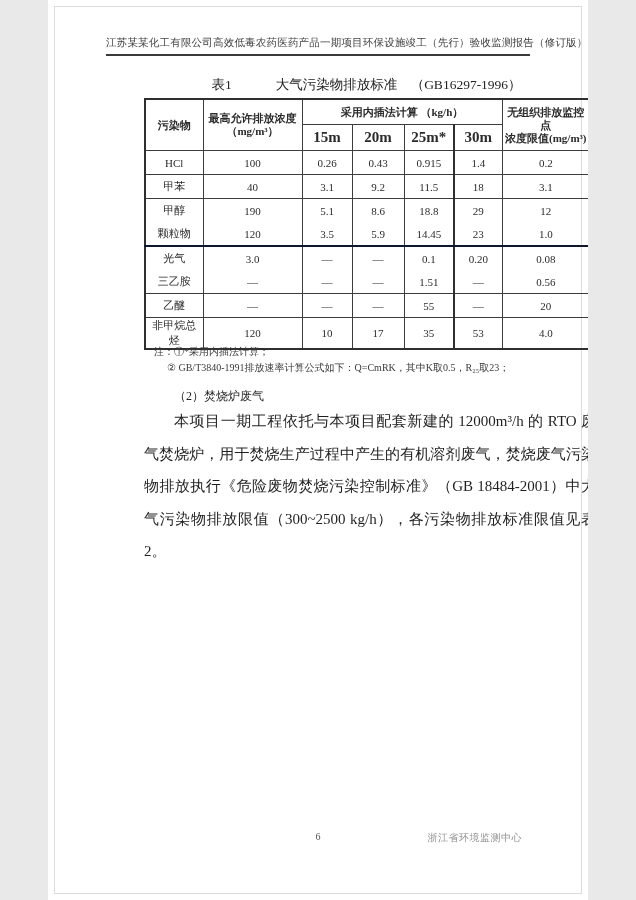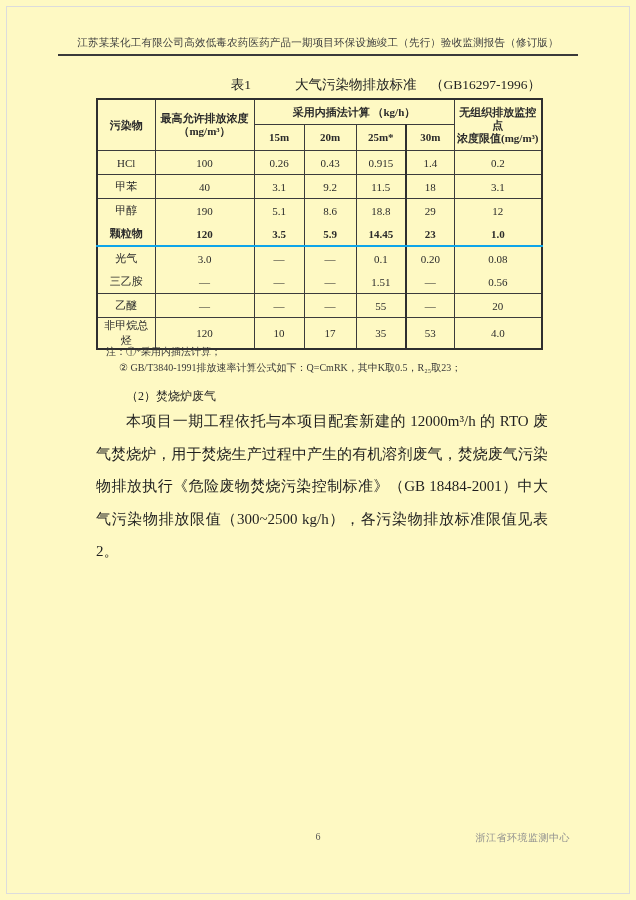--- a/index.html
+++ b/index.html
@@ -1,66 +1,66 @@
 <!DOCTYPE html>
 <html><head>
 <meta charset="utf-8">
 <style>
   html,body{margin:0;padding:0;background:#e9e9e9;}
   .page{
     position:relative;
-    width:636px;height:900px;
+    width:540px;height:900px;
     margin:0 auto;
-    background:#fef9c3;
+    background:#ffffff;
     font-family:"Liberation Serif","DejaVu Serif",serif;
     color:#2b2b2b;
     overflow:hidden;
   }
   .page-frame{
     position:absolute;inset:6px;
     border:1px solid #dcdcdc;
     pointer-events:none;
   }
   .doc-header{
     position:absolute;top:36px;left:58px;right:58px;
     text-align:center;
     font-size:10.5px;color:#3f3f3f;
     padding-bottom:4px;
     border-bottom:2px solid #3a3a3a;
     white-space:nowrap;
     letter-spacing:.2px;
   }
   .table-title{
     position:absolute;top:76px;left:96px;width:445px;
-    display:flex;justify-content:flex-end;gap:44px;
+    display:flex;justify-content:center;gap:44px;
     font-size:13.5px;color:#222;
   }
   table.std{
     position:absolute;top:98px;left:96px;
     width:445px;
     border-collapse:collapse;
     table-layout:fixed;
     border:2px solid #2f2f2f;
   }
   table.std th, table.std td{
     border:1px solid #3c3c3c;
     padding:0 1px;
     text-align:center;
     vertical-align:middle;
     font-size:11px;
     color:#2b2b2b;
     overflow:hidden;
   }
   table.std th{font-weight:bold;font-size:11px;line-height:13px;}
   table.std .hrow1 th{height:24px;}
-  table.std .hrow2 th{height:25px;font-size:11px;}
+  table.std .hrow2 th{height:25px;font-size:15px;}
   table.std td{height:23px;}
   tr.no-bottom td{border-bottom:none;}
   tr.no-top td{border-top:none;}
-  tr.thick-bottom td{border-bottom:2px solid #0ea5e9;font-weight:bold;}
+  tr.thick-bottom td{border-bottom:2px solid #0f172a;}
   .t30{border-left-width:2px !important;border-left-color:#2f2f2f !important;}
   .faint{color:#b9b9b9;}
   .notes{
     position:absolute;top:344px;left:106px;width:440px;
     font-size:10px;line-height:16px;color:#3a3a3a;font-family:Liberation Serif, serif;
   }
   .notes .note2{padding-left:13px;}
   .body-heading{
     position:absolute;top:388px;left:96px;width:452px;
     font-size:12px;color:#1f1f1f;

